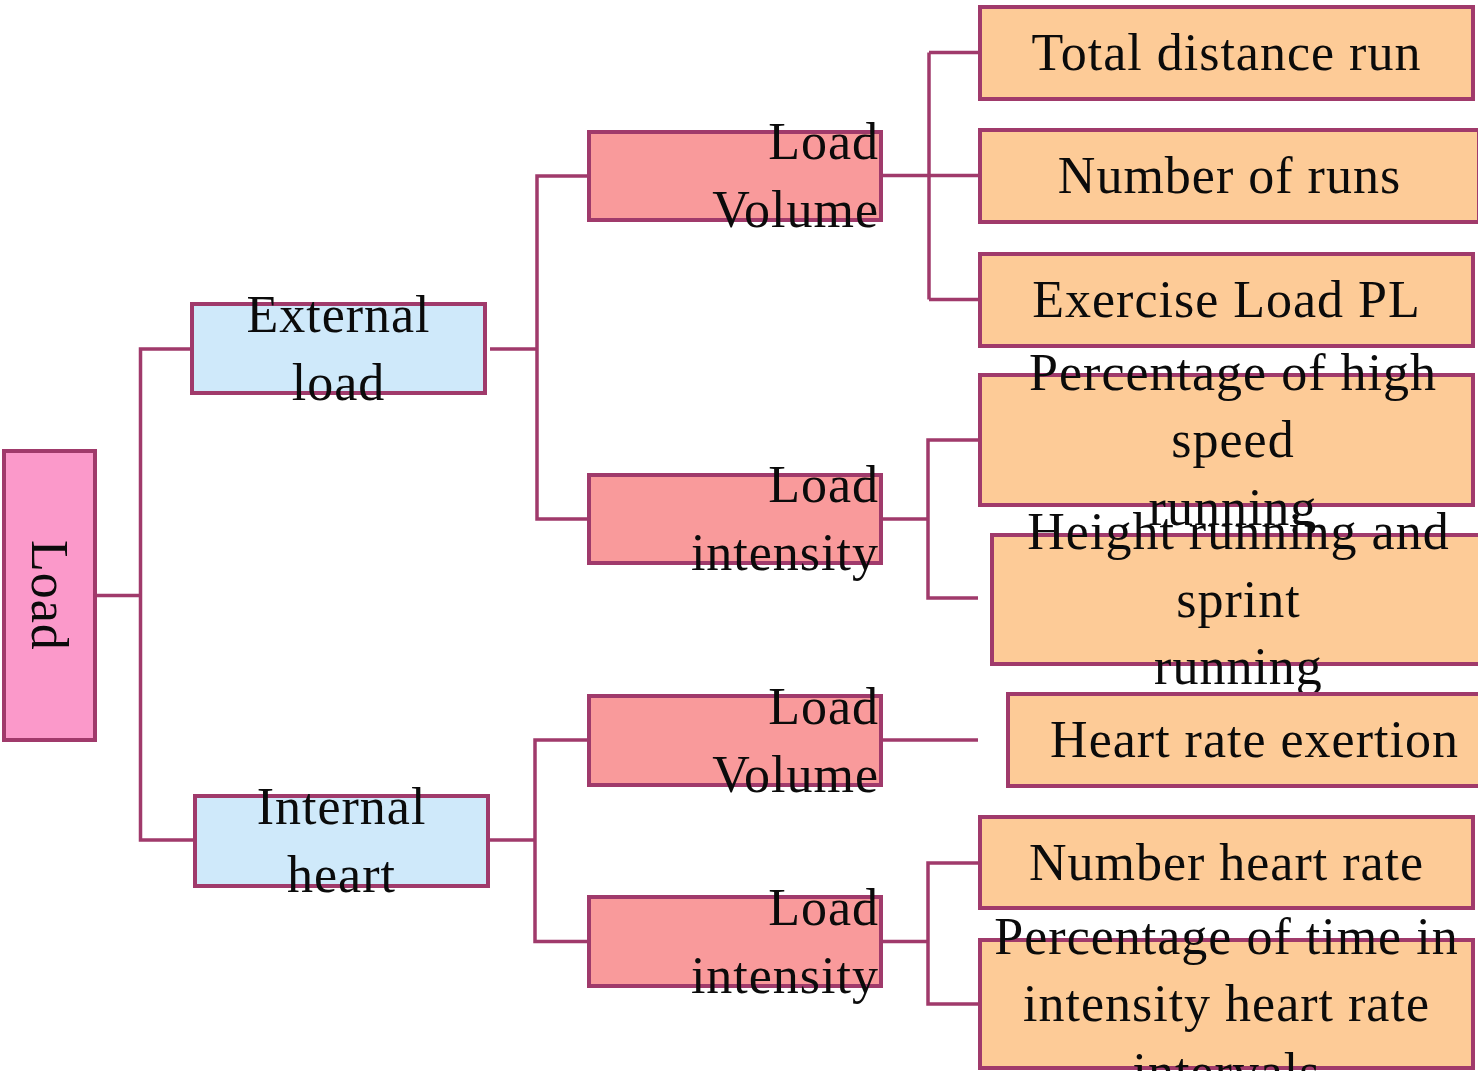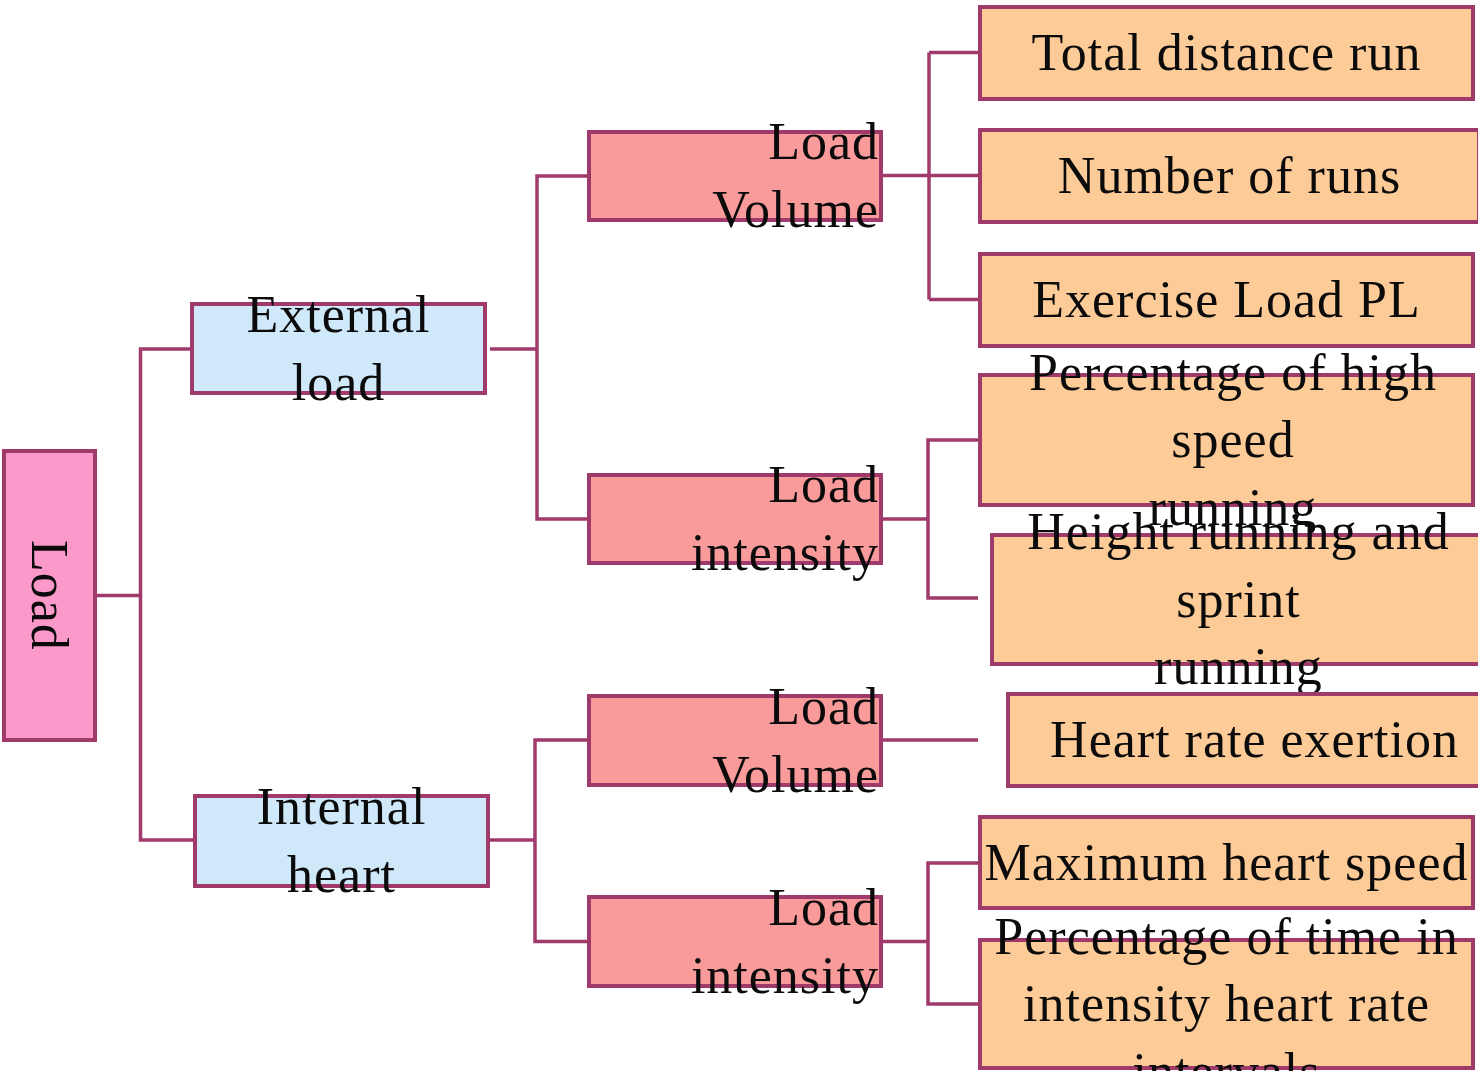--- a/index.html
+++ b/index.html
@@ -135,21 +135,21 @@
     <span class="ln">Height running and sprint</span>
     <span class="ln">running</span>
   </div>
 
   <div id="n-l6" class="node leaf-node">
     <span class="ln">Heart rate exertion</span>
     <span class="ln"></span>
   </div>
 
   <div id="n-l7" class="node leaf-node">
-    <span class="ln">Maximum heart speed</span>
+    <span class="ln">Number heart rate</span>
     <span class="ln"></span>
   </div>
 
   <div id="n-l8" class="node leaf-node">
     <span class="ln">Percentage of time in</span>
     <span class="ln">intensity heart rate intervals</span>
   </div>
 
 </div>
 

